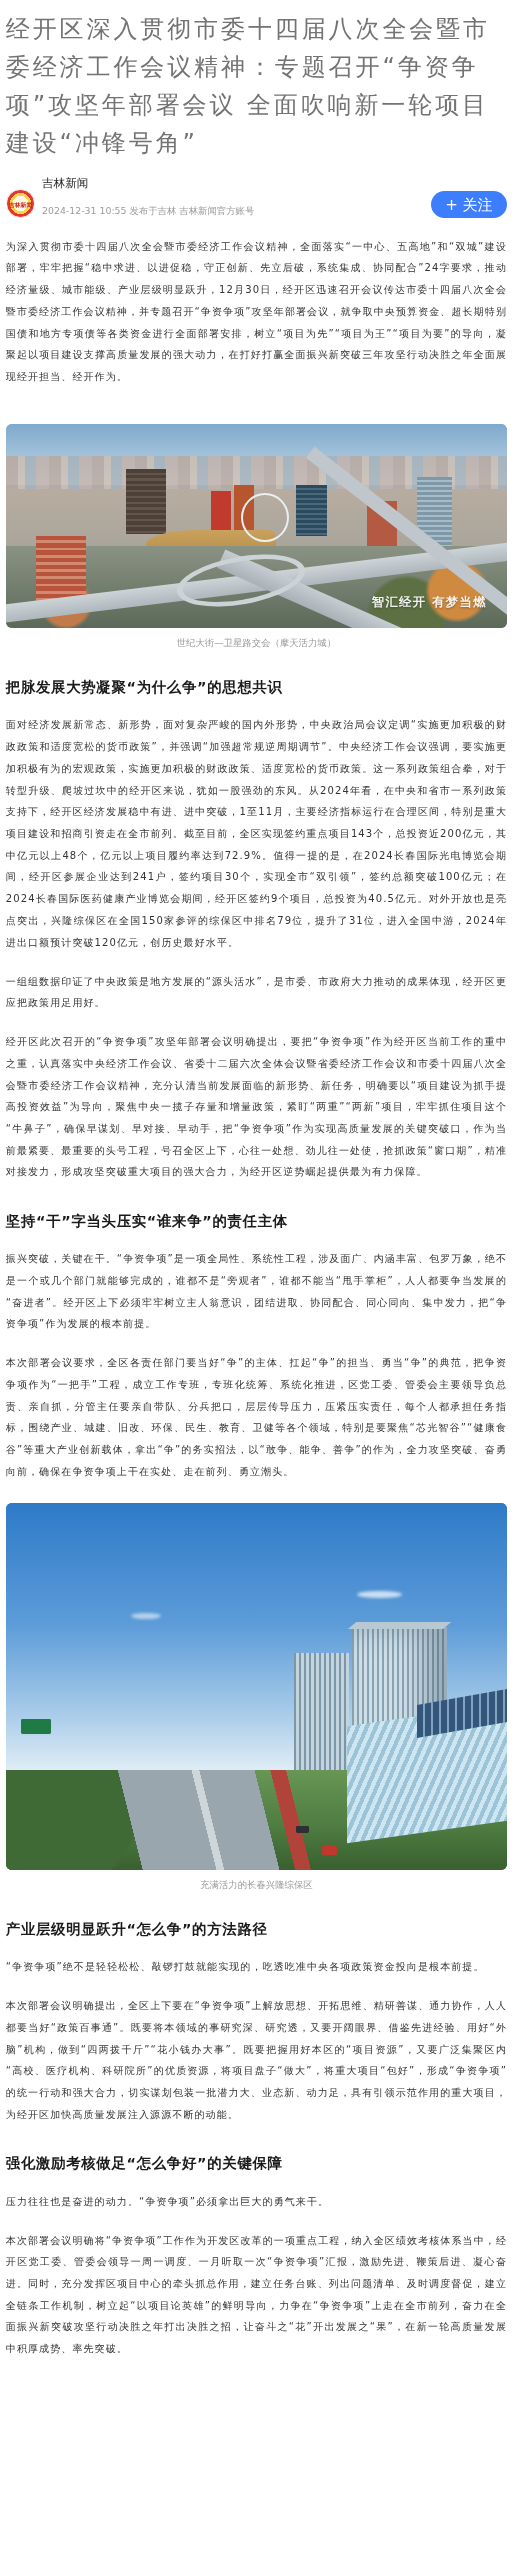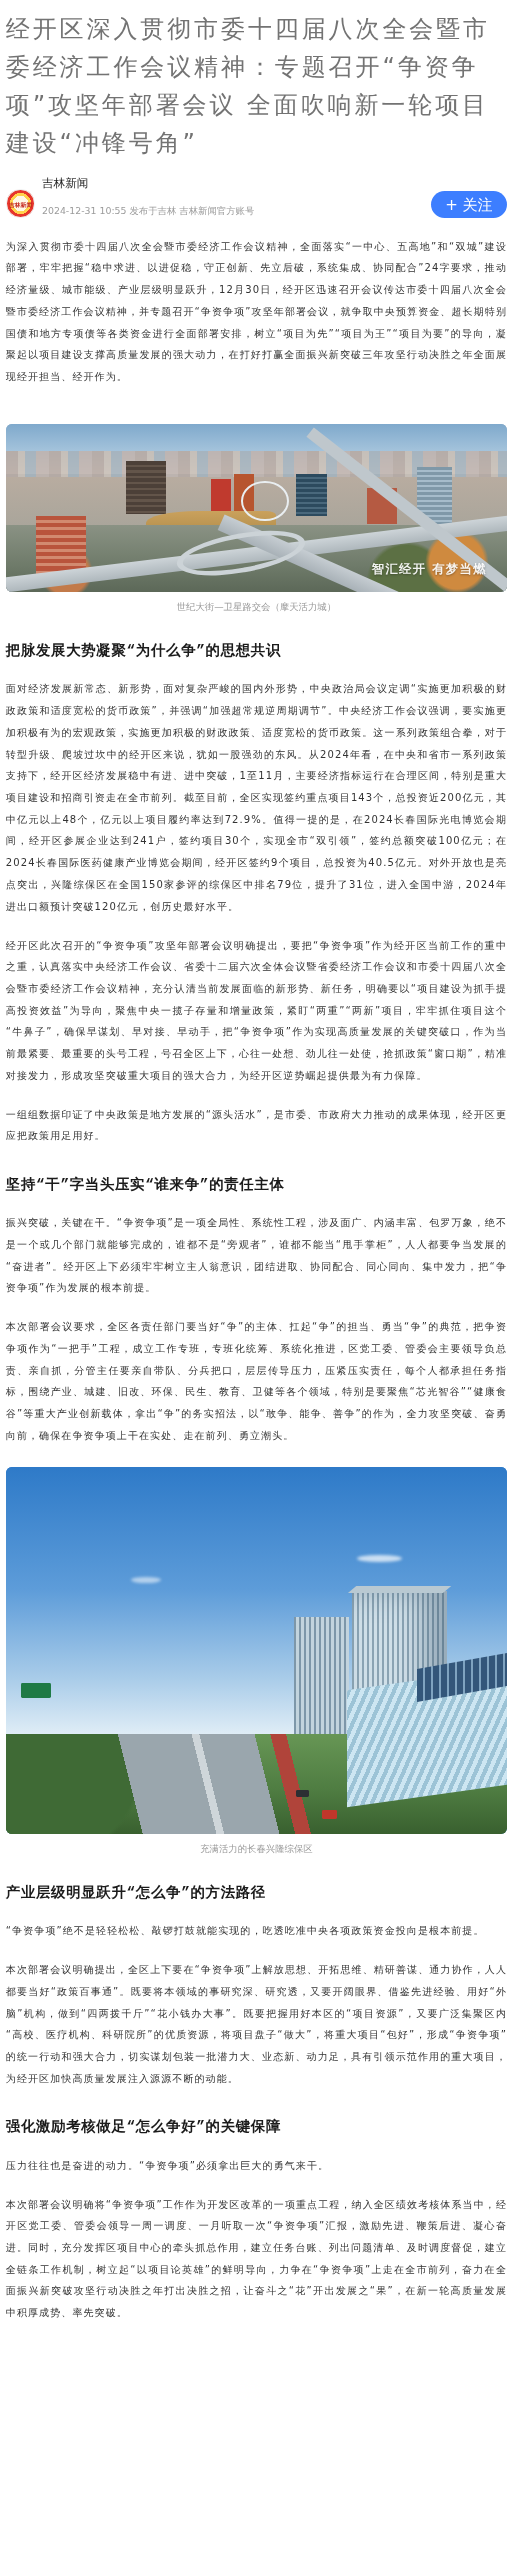--- a/index.html
+++ b/index.html
@@ -29,34 +29,34 @@
     font-size:15px; line-height:14.4px; padding:6.5px 14.4px; border-radius:15px;
     font-family:inherit;
   }
 
   .article p.body-p {
     font-size:10px; line-height:21.7px; letter-spacing:1.1px; color:#333;
     margin:17.3px 0; text-align:justify;
   }
   .article h2.section-h {
     font-size:14.4px; line-height:21.7px; font-weight:700; color:#1b1b1b;
-    letter-spacing:0.7px; margin:27.4px 0 0;font-family:Liberation Mono, monospace;
+    letter-spacing:0.7px; margin:27.4px 0 0;
   }
   .article h2 + p.body-p { margin-top:16px; }
 
   figure { margin:20px 0 0; }
   .photo {
     width:100%; border-radius:5.8px; position:relative; overflow:hidden; cursor:pointer;
   }
   figcaption {
     text-align:center; font-size:9.4px; color:#999; line-height:13px; margin-top:8.7px;
   }
 
   
-  .photo1 { height:168px; background:#9db4c6;margin-top:36px; }
+  .photo1 { height:204px; background:#9db4c6;margin-top:36px; }
   .p1-sky { position:absolute; left:0; top:0; width:100%; height:30%;
     background:linear-gradient(180deg,#7fa9cc 0%,#a8c6dd 60%,#d9e5ee 100%); }
   .p1-skyline { position:absolute; left:0; top:16%; width:100%; height:22%;
     background:
       repeating-linear-gradient(90deg,#b9a9a0 0 11.6px,#cbbfb4 11.6px 19px,#a7b2ba 19px 30px,#c2b3ac 30px 43px),
       linear-gradient(180deg,#b4a79e,#c6bab0);
     opacity:.85; }
   .p1-mid { position:absolute; left:0; top:32%; width:100%; height:34%;
     background:linear-gradient(180deg,#b8aca0 0%,#a7a49a 100%); }
   .p1-bld { position:absolute; }
@@ -168,22 +168,22 @@
         <div class="p1-road2"></div>
         <div class="p1-road3"></div>
         <div class="p1-loop"></div>
         <div class="p1-watermark">智汇经开 有梦当燃</div>
       </div>
       <figcaption>世纪大街—卫星路交会（摩天活力城）</figcaption>
     </figure>
 
     <h2 class="section-h">把脉发展大势凝聚“为什么争”的思想共识</h2>
     <p class="body-p">面对经济发展新常态、新形势，面对复杂严峻的国内外形势，中央政治局会议定调“实施更加积极的财政政策和适度宽松的货币政策”，并强调“加强超常规逆周期调节”。中央经济工作会议强调，要实施更加积极有为的宏观政策，实施更加积极的财政政策、适度宽松的货币政策。这一系列政策组合拳，对于转型升级、爬坡过坎中的经开区来说，犹如一股强劲的东风。从2024年看，在中央和省市一系列政策支持下，经开区经济发展稳中有进、进中突破，1至11月，主要经济指标运行在合理区间，特别是重大项目建设和招商引资走在全市前列。截至目前，全区实现签约重点项目143个，总投资近200亿元，其中亿元以上48个，亿元以上项目履约率达到72.9%。值得一提的是，在2024长春国际光电博览会期间，经开区参展企业达到241户，签约项目30个，实现全市“双引领”，签约总额突破100亿元；在2024长春国际医药健康产业博览会期间，经开区签约9个项目，总投资为40.5亿元。对外开放也是亮点突出，兴隆综保区在全国150家参评的综保区中排名79位，提升了31位，进入全国中游，2024年进出口额预计突破120亿元，创历史最好水平。</p>
+    <p class="body-p">一组组数据印证了中央政策是地方发展的“源头活水”，是市委、市政府大力推动的成果体现，经开区更应把政策用足用好。</p>
     <p class="body-p">经开区此次召开的“争资争项”攻坚年部署会议明确提出，要把“争资争项”作为经开区当前工作的重中之重，认真落实中央经济工作会议、省委十二届六次全体会议暨省委经济工作会议和市委十四届八次全会暨市委经济工作会议精神，充分认清当前发展面临的新形势、新任务，明确要以“项目建设为抓手提高投资效益”为导向，聚焦中央一揽子存量和增量政策，紧盯“两重”“两新”项目，牢牢抓住项目这个“牛鼻子”，确保早谋划、早对接、早动手，把“争资争项”作为实现高质量发展的关键突破口，作为当前最紧要、最重要的头号工程，号召全区上下，心往一处想、劲儿往一处使，抢抓政策“窗口期”，精准对接发力，形成攻坚突破重大项目的强大合力，为经开区逆势崛起提供最为有力保障。</p>
-    <p class="body-p">一组组数据印证了中央政策是地方发展的“源头活水”，是市委、市政府大力推动的成果体现，经开区更应把政策用足用好。</p>
 
     <h2 class="section-h">坚持“干”字当头压实“谁来争”的责任主体</h2>
     <p class="body-p">振兴突破，关键在干。“争资争项”是一项全局性、系统性工程，涉及面广、内涵丰富、包罗万象，绝不是一个或几个部门就能够完成的，谁都不是“旁观者”，谁都不能当“甩手掌柜”，人人都要争当发展的“奋进者”。经开区上下必须牢牢树立主人翁意识，团结进取、协同配合、同心同向、集中发力，把“争资争项”作为发展的根本前提。</p>
     <p class="body-p">本次部署会议要求，全区各责任部门要当好“争”的主体、扛起“争”的担当、勇当“争”的典范，把争资争项作为“一把手”工程，成立工作专班，专班化统筹、系统化推进，区党工委、管委会主要领导负总责、亲自抓，分管主任要亲自带队、分兵把口，层层传导压力，压紧压实责任，每个人都承担任务指标，围绕产业、城建、旧改、环保、民生、教育、卫健等各个领域，特别是要聚焦“芯光智谷”“健康食谷”等重大产业创新载体，拿出“争”的务实招法，以“敢争、能争、善争”的作为，全力攻坚突破、奋勇向前，确保在争资争项上干在实处、走在前列、勇立潮头。</p>
 
     <figure>
       <div class="photo photo2">
         <div class="p2-sky"></div>
         <div class="p2-cloud1"></div>
         <div class="p2-cloud2"></div>

